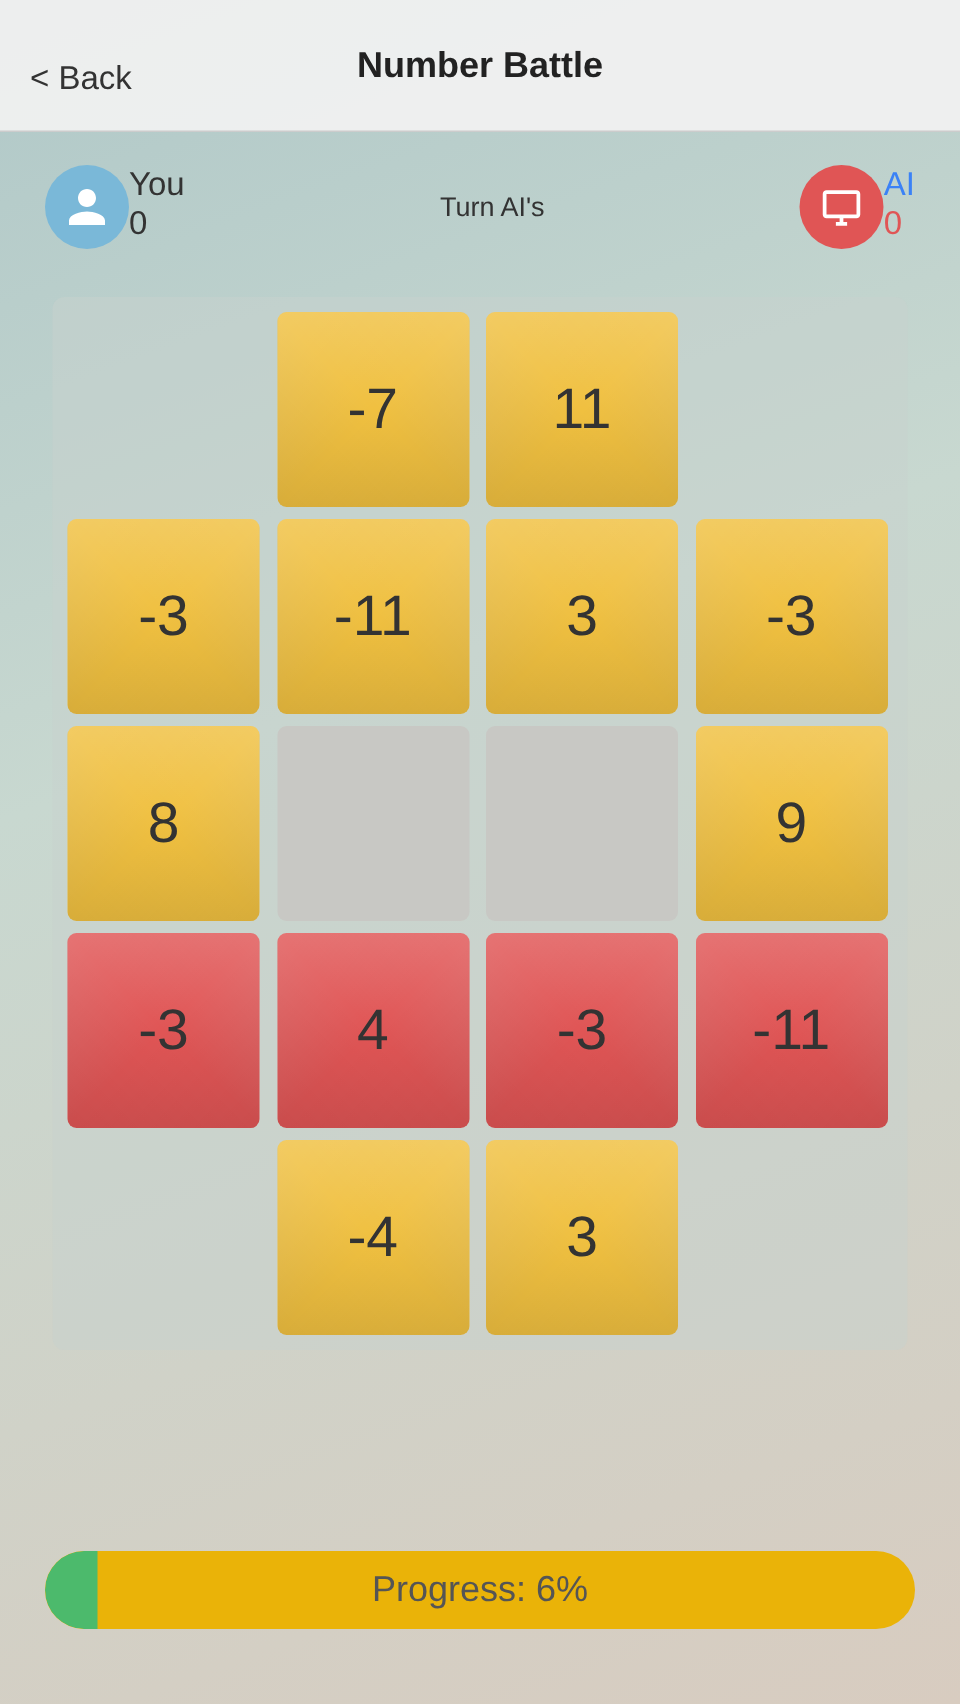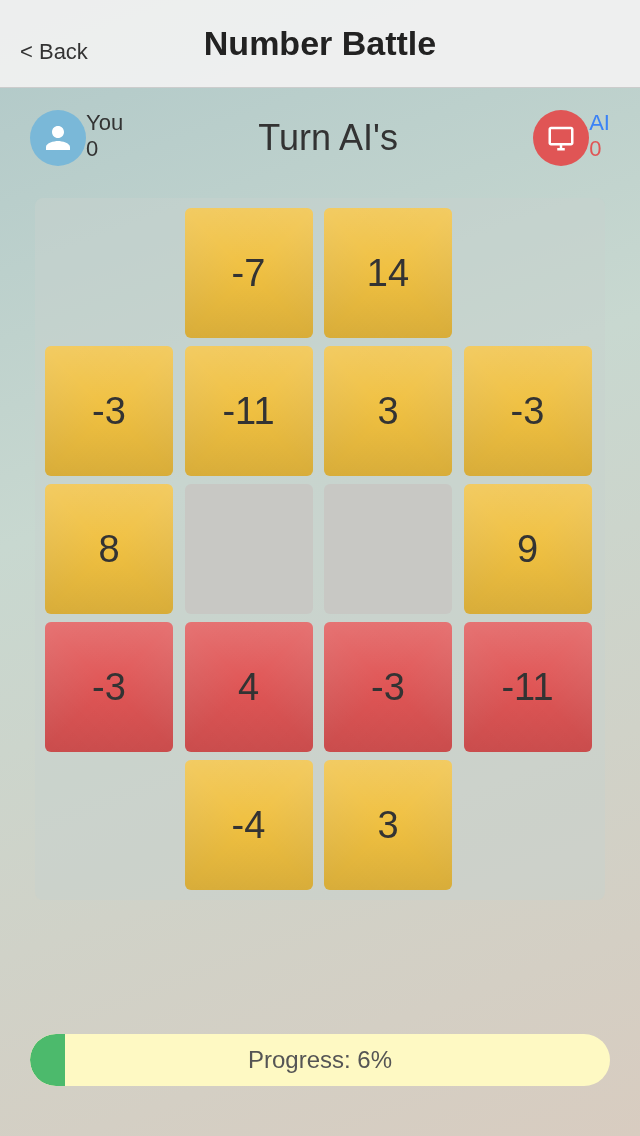--- a/index.html
+++ b/index.html
@@ -29,21 +29,21 @@
       left: 20px;
       display: flex;
       align-items: center;
       gap: 4px;
       font-size: 22px;
       color: #333;
       cursor: pointer;
       margin-top: 16px;
     }
     .nav-title {
-      font-size: 34px;
+      font-size: 24px;
       font-weight: 600;
       color: #222;
     }
 
     
     .score-area {
       width: 100%;
       height: 100px;
       display: flex;
       align-items: center;
@@ -92,21 +92,21 @@
       font-weight: 400;
       color: #333;
     }
     .player-name.ai-name {
       color: #3b82f6;
     }
     .player-score.ai-score {
       color: #e05555;
     }
     .turn-label {
-      font-size: 36px;
+      font-size: 18px;
       font-weight: 400;
       color: #333;
     }
 
     
     .grid-container {
       width: 570px;
       margin: 10px auto 0;
       background: rgba(200,210,205,0.5);
       border-radius: 8px;
@@ -165,21 +165,21 @@
     .progress-section {
       position: absolute;
       bottom: 50px;
       left: 0;
       width: 100%;
       padding: 0 30px;
     }
     .progress-bar-bg {
       width: 100%;
       height: 52px;
-      background: #fef9c3;
+      background: #eab308;
       border-radius: 26px;
       display: flex;
       align-items: center;
       position: relative;
       overflow: hidden;
     }
     .progress-bar-fill {
       height: 100%;
       background: #4cba6c;
       border-radius: 26px 0 0 26px;
@@ -233,21 +233,21 @@
   </div>
 </div>
 
 <div class="grid-container">
   <div class="grid" id="game-grid">
   <div class="cell empty"></div>
       <div class="cell yellow">
         <span>-7</span>
       </div>
       <div class="cell yellow">
-        <span>14</span>
+        <span>11</span>
       </div>
       <div class="cell empty"></div>
       <div class="cell yellow">
         <span>-3</span>
       </div>
       <div class="cell yellow">
         <span>-11</span>
       </div>
       <div class="cell yellow">
         <span>3</span>

